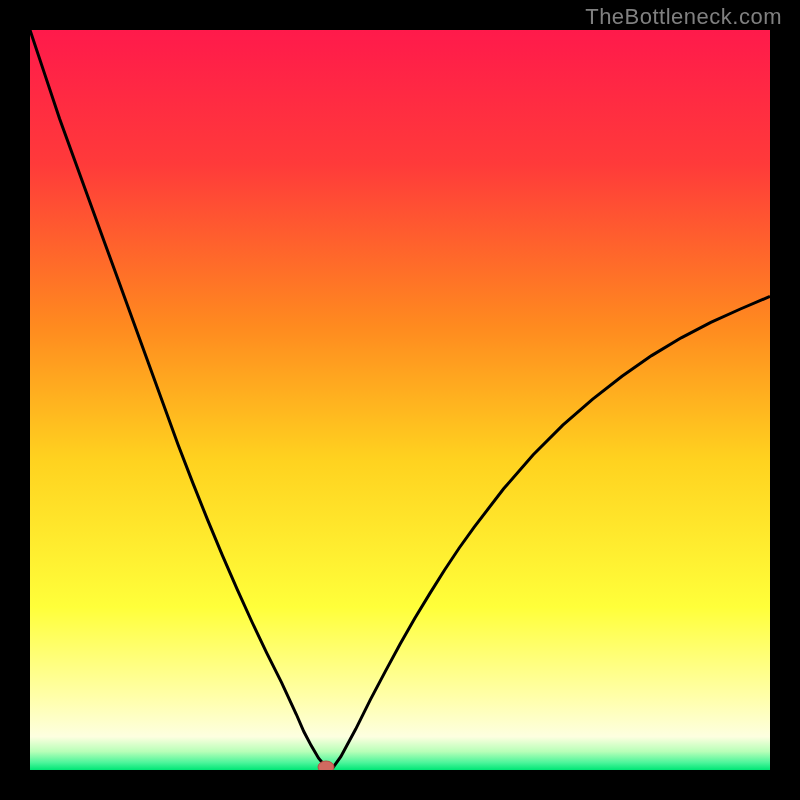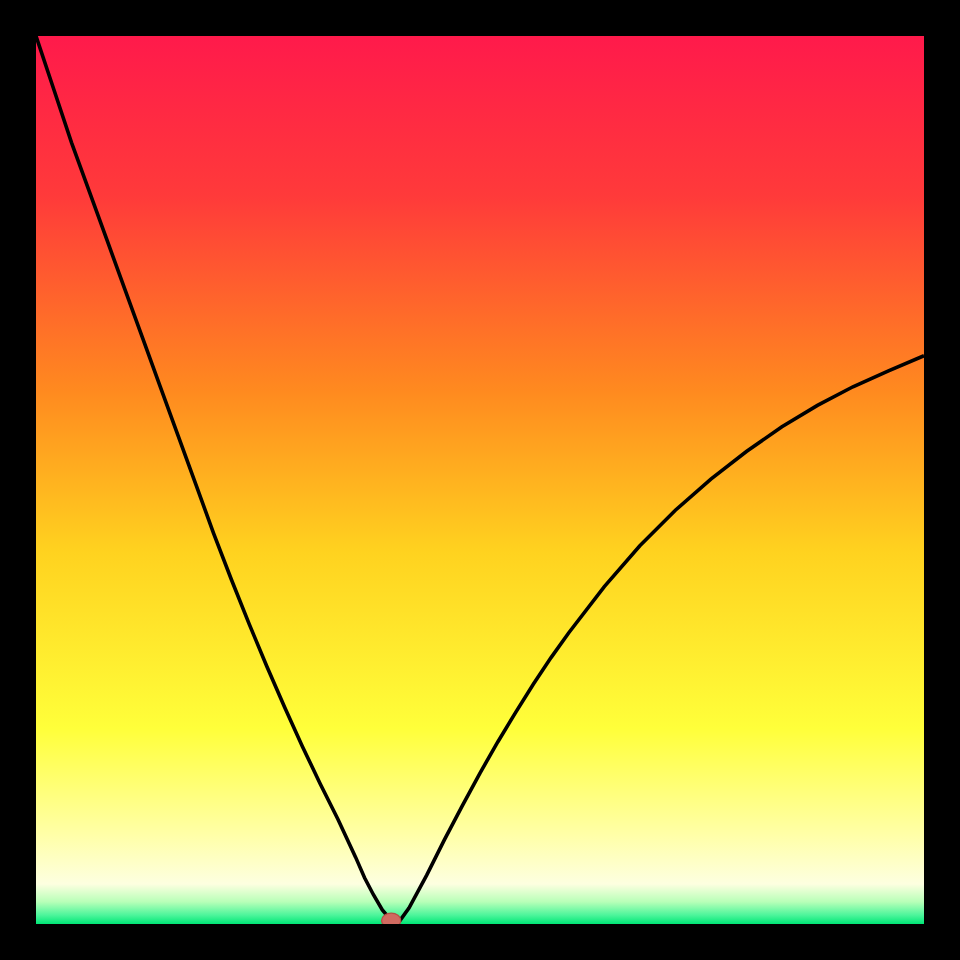--- a/index.html
+++ b/index.html
@@ -32,20 +32,21 @@
     left: 30px;
     top: 30px;
     width: 740px;
     height: 740px;
     display: block;
   }
 </style>
 </head>
 <body>
 <div class="frame">
+  <div class="watermark">TheBottleneck.com</div>
 
   <svg class="plot" viewBox="0 0 740 740" preserveAspectRatio="none">
     <defs>
       <linearGradient id="bg-grad" x1="0" y1="0" x2="0" y2="1">
 
       <stop offset="0%" stop-color="#ff1a4b"></stop>
           <stop offset="18%" stop-color="#ff3a3a"></stop>
           <stop offset="40%" stop-color="#ff8a1f"></stop>
           <stop offset="57.99999999999999%" stop-color="#ffd21f"></stop>
           <stop offset="78%" stop-color="#ffff3a"></stop>

